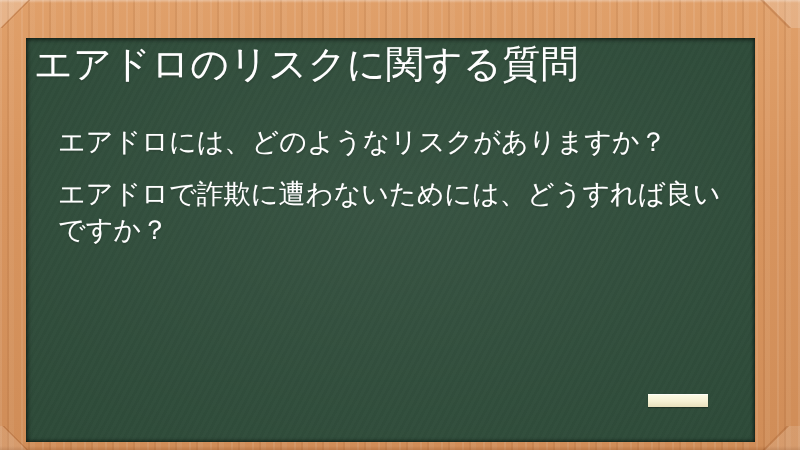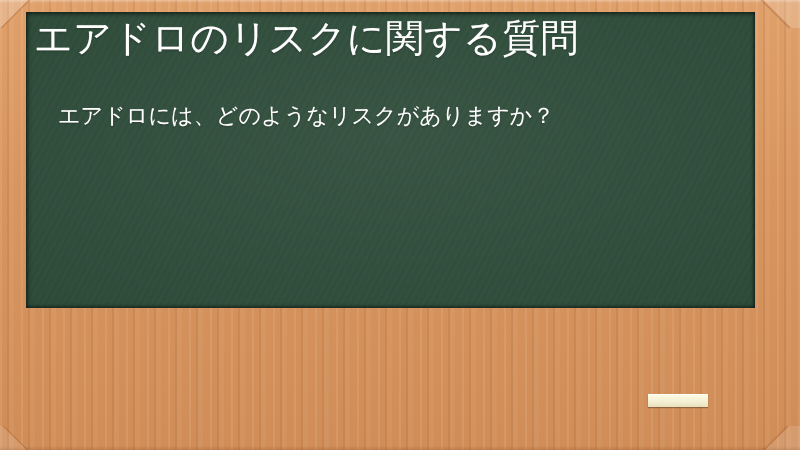--- a/index.html
+++ b/index.html
@@ -28,21 +28,21 @@
     background:linear-gradient(45deg,rgba(255,255,255,.12) 0 48%,rgba(150,80,35,.25) 49% 52%,rgba(0,0,0,0) 53% 100%); }
   .miter.br{ right:0; bottom:0; width:48px; height:24px;
     background:linear-gradient(-45deg,rgba(255,255,255,.12) 0 48%,rgba(150,80,35,.25) 49% 52%,rgba(0,0,0,0) 53% 100%); }
   .frame-hl{ position:absolute; left:0; top:0; width:800px; height:3px;
     background:linear-gradient(180deg,rgba(255,255,255,.32),rgba(255,255,255,0)); }
   .frame-sh{ position:absolute; left:0; bottom:0; width:800px; height:4px;
     background:linear-gradient(0deg,rgba(120,60,20,.22),rgba(0,0,0,0)); }
 
   
   .board{
-    position:absolute; left:26px; top:12px; width:729px; height:296px;
+    position:absolute; left:26px; top:38px; width:729px; height:404px;
     background:
       radial-gradient(ellipse 115% 125% at 50% 42%,
         rgba(255,255,255,.055) 0%, rgba(255,255,255,.018) 42%,
         rgba(0,0,0,.00) 66%, rgba(0,0,0,.10) 100%),
       repeating-linear-gradient(118deg,
         rgba(255,255,255,.012) 0 3px, rgba(0,0,0,.012) 3px 6px),
       #2d4a38;
     box-shadow:
       inset 0 2px 4px rgba(0,0,0,.40),
       inset 2px 0 4px rgba(0,0,0,.32),
@@ -53,21 +53,21 @@
 
   
   .title{
     position:absolute; left:8px; top:7px;
     font-size:38px; line-height:1.0; font-weight:400;
     color:#ffffff; letter-spacing:.2px; white-space:nowrap;
     text-shadow:0 0 1px rgba(255,255,255,.35), 0 1px 2px rgba(0,0,0,.28);
   }
   .qlist{ position:absolute; left:32px; top:86px; width:676px; }
   .q{
-    font-size:22px; line-height:36px; color:#ffffff;
+    font-size:27px; line-height:36px; color:#ffffff;
     margin-bottom:16px; letter-spacing:.1px;
     text-shadow:0 0 1px rgba(255,255,255,.28), 0 1px 2px rgba(0,0,0,.26);
   }
   .q:last-child{ margin-bottom:0; }
 
   
   .chalk{
     position:absolute; left:648px; top:394px; width:60px; height:13px;
     background:linear-gradient(180deg,#fdfbe6 0%,#f6f1d4 55%,#e8e0bd 100%);
     box-shadow:0 1px 1px rgba(0,0,0,.30), inset 0 1px 0 rgba(255,255,255,.75);
@@ -82,17 +82,18 @@
   <div class="miter tl"></div>
   <div class="miter tr"></div>
   <div class="miter bl"></div>
   <div class="miter br"></div>
 
   <div class="board">
     <div class="title">エアドロのリスクに関する質問</div>
 
     <div class="qlist">
       <div class="q">エアドロには、どのようなリスクがありますか？</div>
+      <div class="q">エアドロで詐欺に遭わないためには、どうすれば良いですか？</div>
     </div>
   </div>
 
   <div class="chalk"></div>
 </div>
 
 </body></html>

